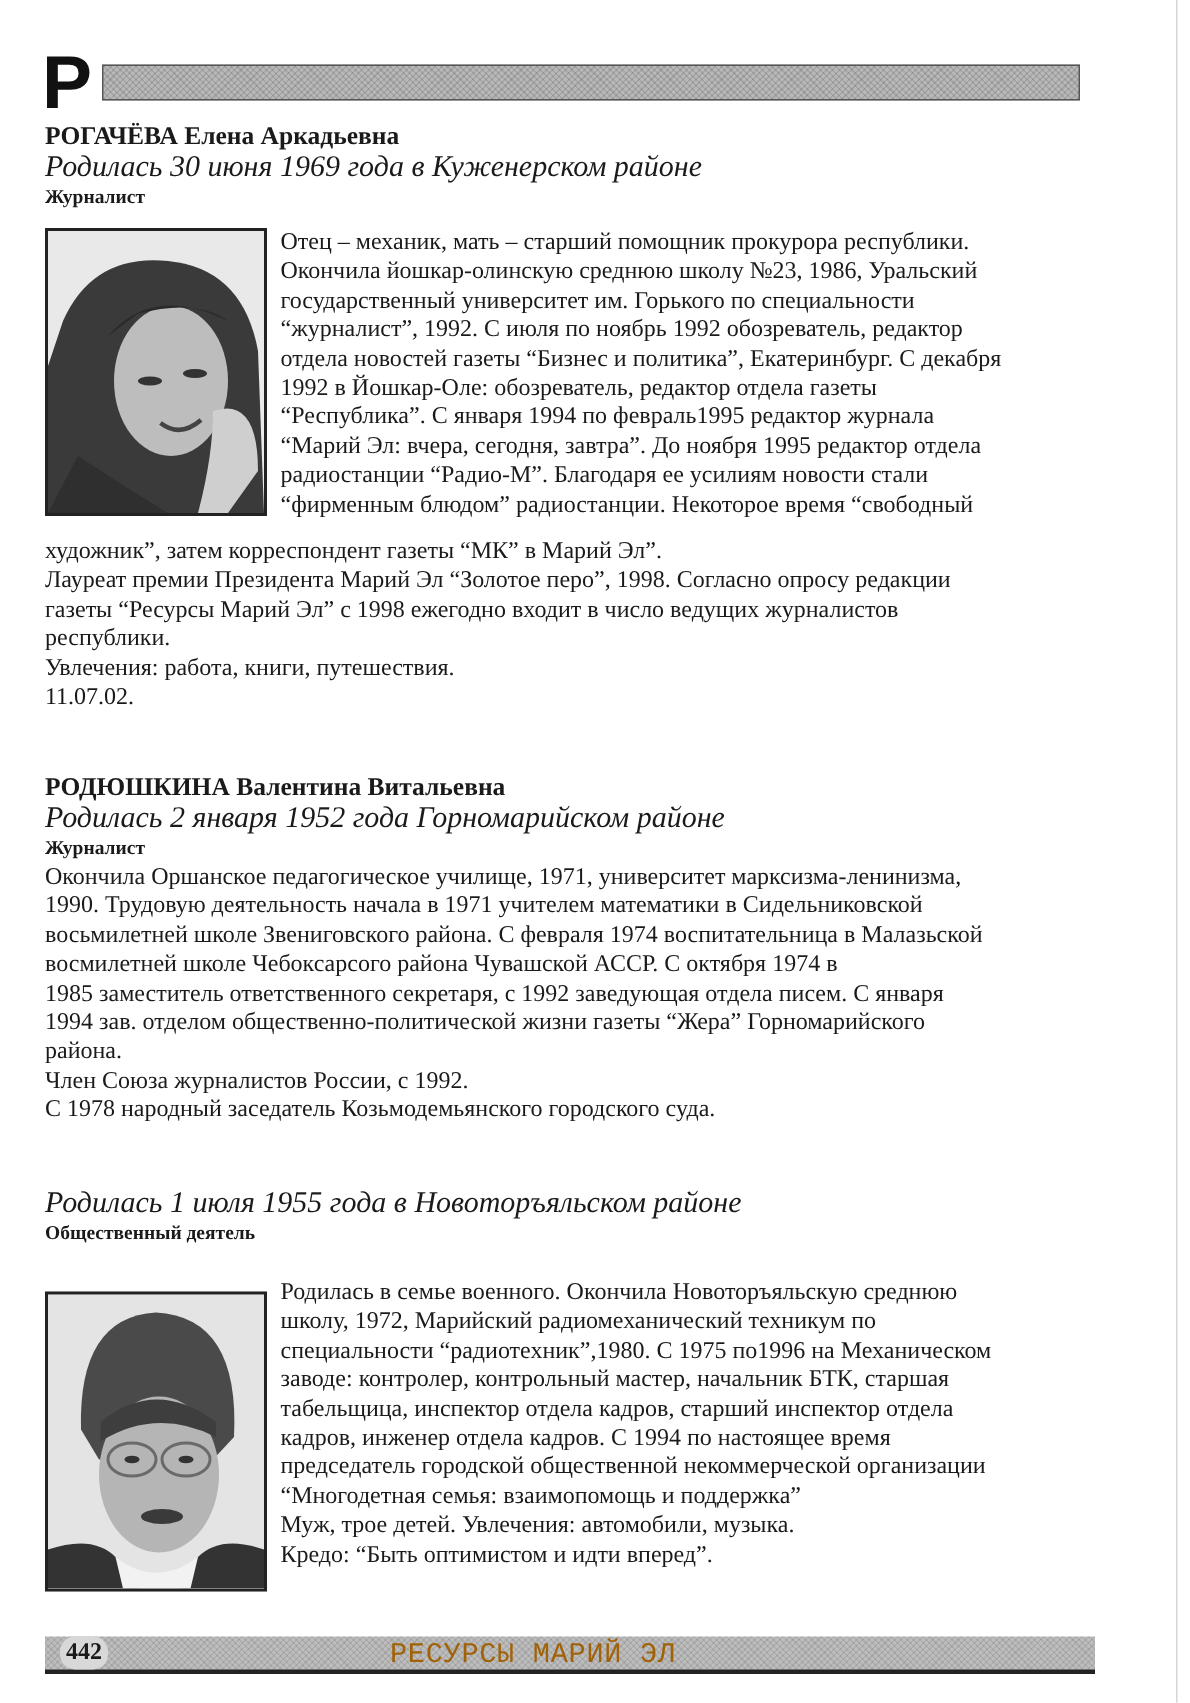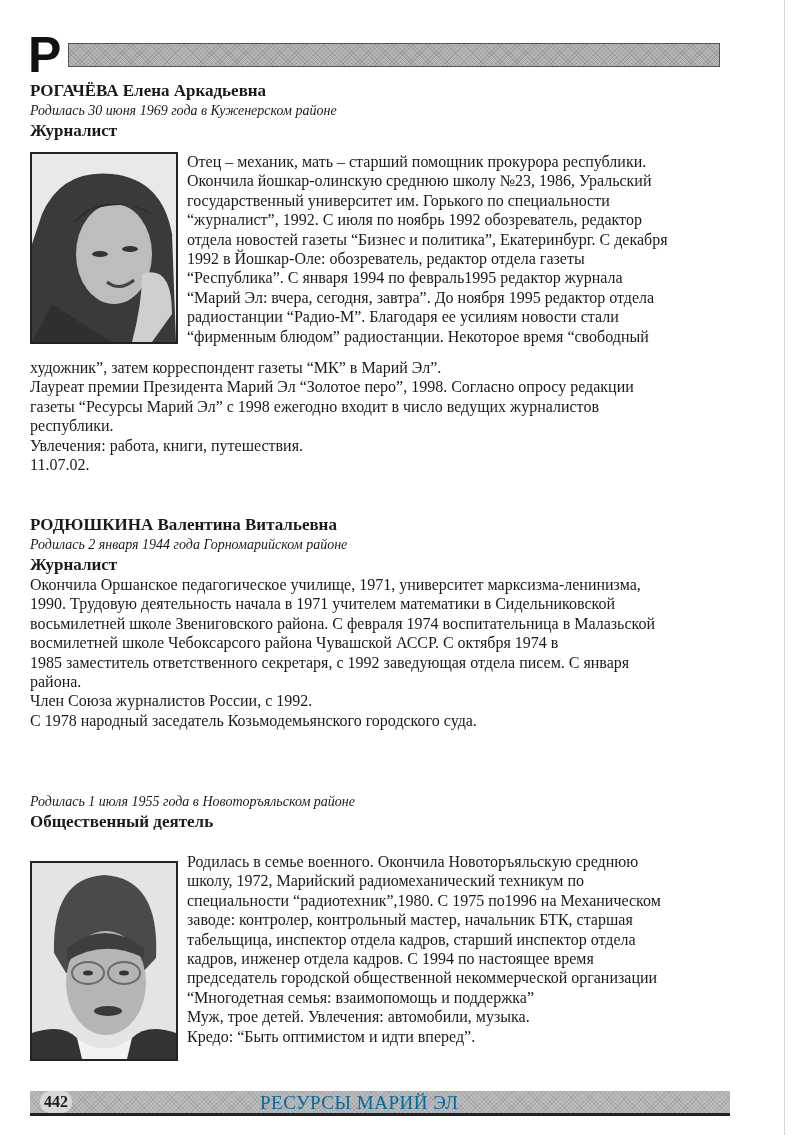--- a/index.html
+++ b/index.html
@@ -19,43 +19,43 @@
   }
   .header-band {
     position: absolute; left: 40px; top: 7px; width: 650px; height: 22px;
     border: 1px solid #555;
     background:
       repeating-linear-gradient(45deg, rgba(0,0,0,0.10) 0 1px, transparent 1px 3px),
       repeating-linear-gradient(-45deg, rgba(0,0,0,0.10) 0 1px, transparent 1px 3px),
       #b8b8b8;
   }
   .name { font-weight: bold; font-size: 17px; line-height: 20px; }
-  .birth { font-style: italic; font-size: 14px; line-height: 20px; }
-  .prof { font-weight: bold; font-size: 17px; line-height: 20px; }
+  .birth { font-style: italic; font-size: 20px; line-height: 20px; }
+  .prof { font-weight: bold; font-size: 13px; line-height: 20px; }
   .para { font-size: 16px; line-height: 19.4px; margin: 0; }
   .photo {
     position: absolute; border: 2px solid #222; overflow: hidden; background: #ddd;
   }
   .photo svg { display: block; width: 100%; height: 100%; }
   .footer { left: 30px; top: 1091px; width: 708px; height: 26px; }
   .footer-band {
     position: absolute; left: 0; top: 0; width: 700px; height: 22px;
     border-bottom: 3px solid #222;
     background:
       repeating-linear-gradient(45deg, rgba(0,0,0,0.08) 0 1px, transparent 1px 3px),
       repeating-linear-gradient(-45deg, rgba(0,0,0,0.08) 0 1px, transparent 1px 3px),
       #bdbdbd;
   }
   .page-num {
     position: absolute; left: 10px; top: 0; font-size: 16px; font-weight: bold;
     line-height: 22px; background: #d8d8d8; border-radius: 10px; padding: 0 4px;
   }
   .footer-title {
     position: absolute; left: 230px; top: 1px; font-size: 19px; line-height: 22px;
-    letter-spacing: 0.5px; color: #0369a1;
+    letter-spacing: 0.5px; color: #a16207; font-family: Liberation Mono, monospace;
   }
   .scan-edge { right: 8px; top: 0; width: 1px; height: 1135px; background: #d6d6d6; }
 </style>
 </head>
 <body>
 
 <div class="abs scan-edge"></div>
 
 <div class="abs letter-header">
   <div class="big-letter">Р</div>
@@ -96,27 +96,28 @@
   <p class="para">художник”, затем корреспондент газеты “МК” в Марий Эл”.</p>
   <p class="para">Лауреат премии Президента Марий Эл “Золотое перо”, 1998. Согласно опросу редакции</p>
   <p class="para">газеты “Ресурсы Марий Эл” с 1998 ежегодно входит в число ведущих журналистов</p>
   <p class="para">республики.</p>
   <p class="para">Увлечения: работа, книги, путешествия.</p>
   <p class="para">11.07.02.</p>
 </div>
 
 <div class="abs" style="left:30px; top:515px; width:730px;">
   <div class="name">РОДЮШКИНА Валентина Витальевна</div>
-  <div class="birth">Родилась 2 января 1944 года  Горномарийском районе</div>
+  <div class="birth">Родилась 2 января 1952 года  Горномарийском районе</div>
   <div class="prof">Журналист</div>
   <p class="para">Окончила Оршанское педагогическое училище, 1971, университет марксизма-ленинизма,</p>
   <p class="para">1990. Трудовую деятельность начала в 1971 учителем математики в Сидельниковской</p>
   <p class="para">восьмилетней школе Звениговского района. С февраля 1974 воспитательница в Малазьской</p>
   <p class="para">восмилетней школе Чебоксарсого района Чувашской АССР. С октября 1974 в</p>
   <p class="para">1985 заместитель ответственного секретаря, с 1992 заведующая отдела писем. С января</p>
+  <p class="para">1994 зав. отделом общественно-политической жизни газеты “Жера” Горномарийского</p>
   <p class="para">района.</p>
   <p class="para">Член Союза журналистов России, с 1992.</p>
   <p class="para">С 1978 народный заседатель Козьмодемьянского городского суда.</p>
 </div>
 
 <div class="abs" style="left:30px; top:792px; width:730px;">
   <div class="birth">Родилась 1 июля 1955 года в Новоторъяльском районе</div>
   <div class="prof">Общественный деятель</div>
 </div>
 <div class="photo" style="left:30px; top:861px; width:144px; height:196px;">

